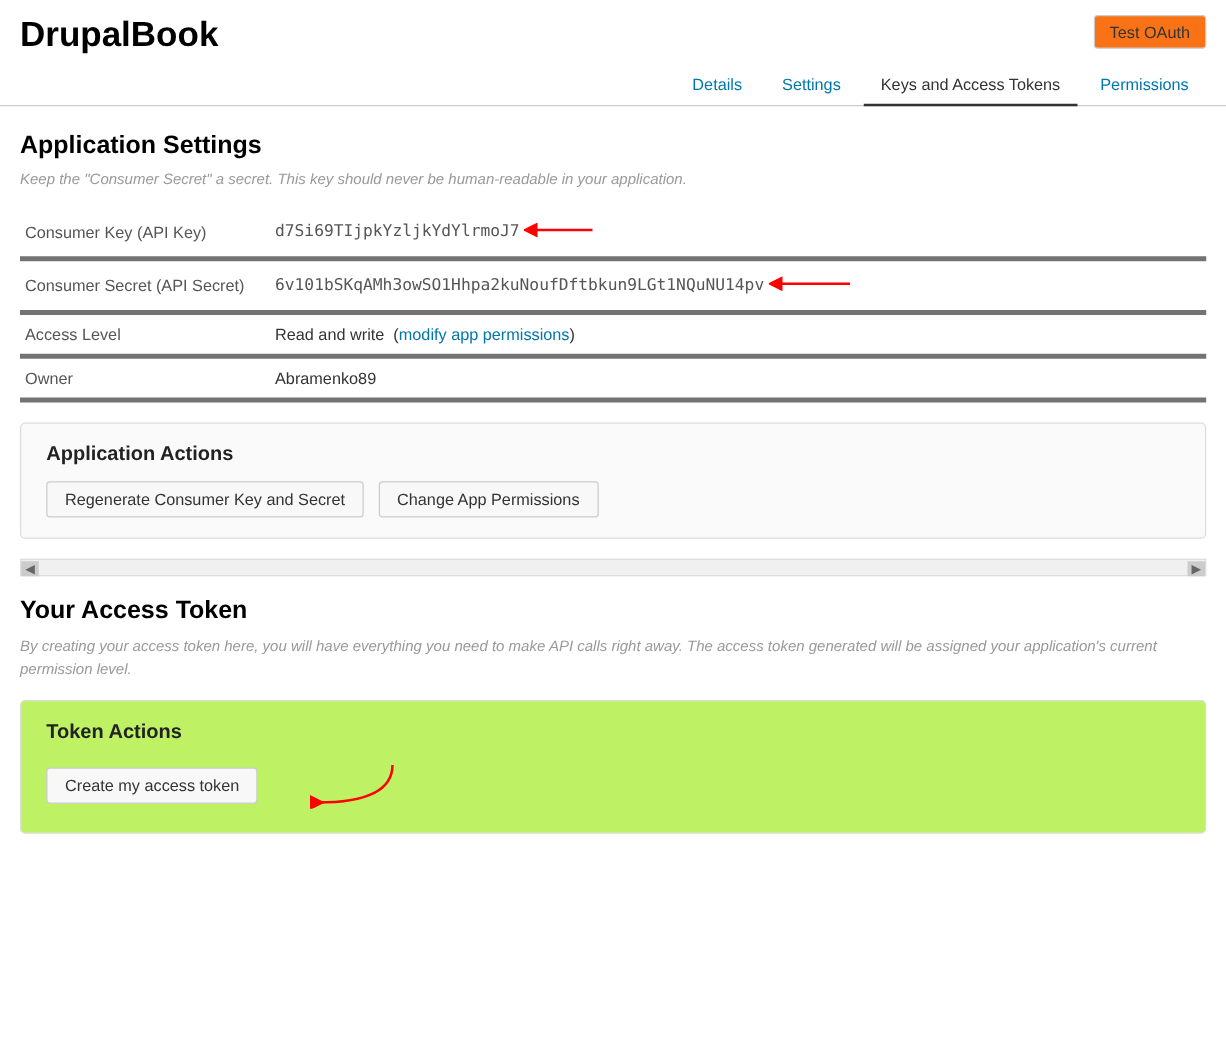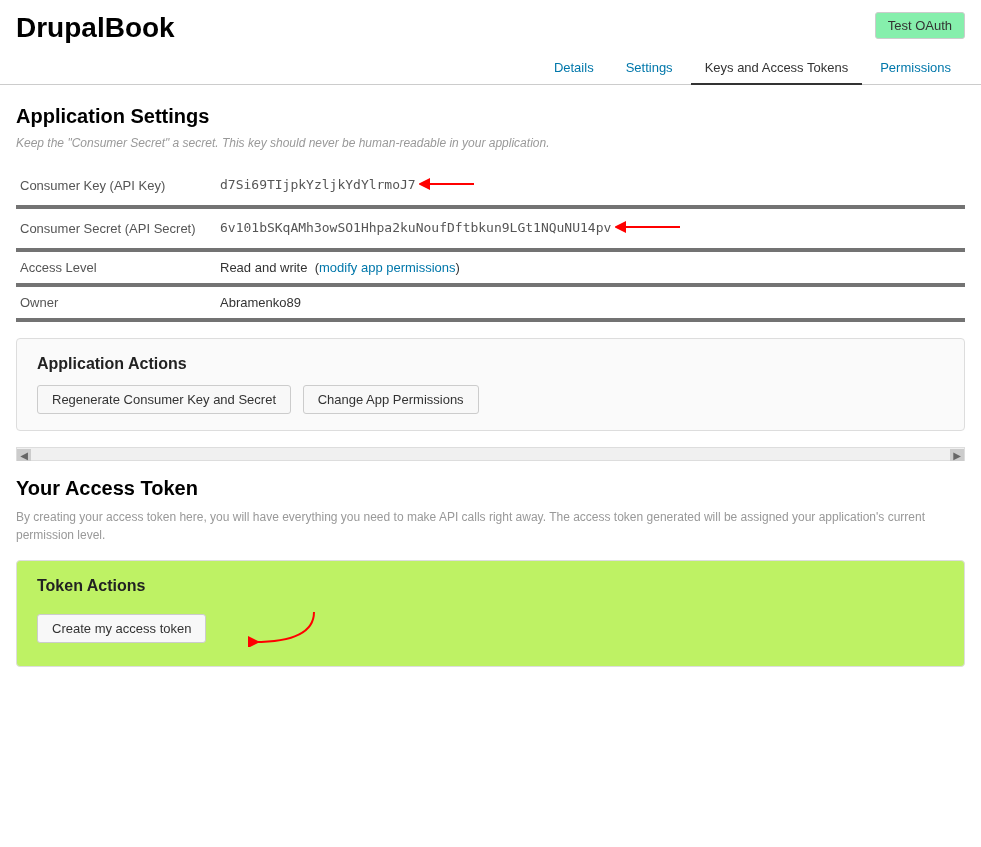--- a/index.html
+++ b/index.html
@@ -19,21 +19,21 @@
       justify-content: space-between;
       padding: 12px 16px 8px 16px;
     }
     .app-title {
       font-size: 28px;
       font-weight: bold;
       color: #000;
     }
     .test-oauth-btn {
       padding: 5px 12px;
-      background: #86efac;
+      background: #f97316;
       border: 1px solid #ccc;
       border-radius: 3px;
       cursor: pointer;
       font-size: 13px;
       color: #333;
     }
 
     
     .tabs-bar {
       border-bottom: 1px solid #ccc;
@@ -164,20 +164,21 @@
       margin-top: 16px;
     }
     .italic-gray {
       color: #999;
       font-style: italic;
       font-size: 12px;
       margin-bottom: 6px;
     }
     .body-text {
       color: #999;
+      font-style: italic;
       font-size: 12px;
       margin-bottom: 16px;
       line-height: 1.5;
     }
 
     
     .token-actions-box {
       border: 1px solid #ddd;
       border-radius: 4px;
       padding: 16px 20px;

